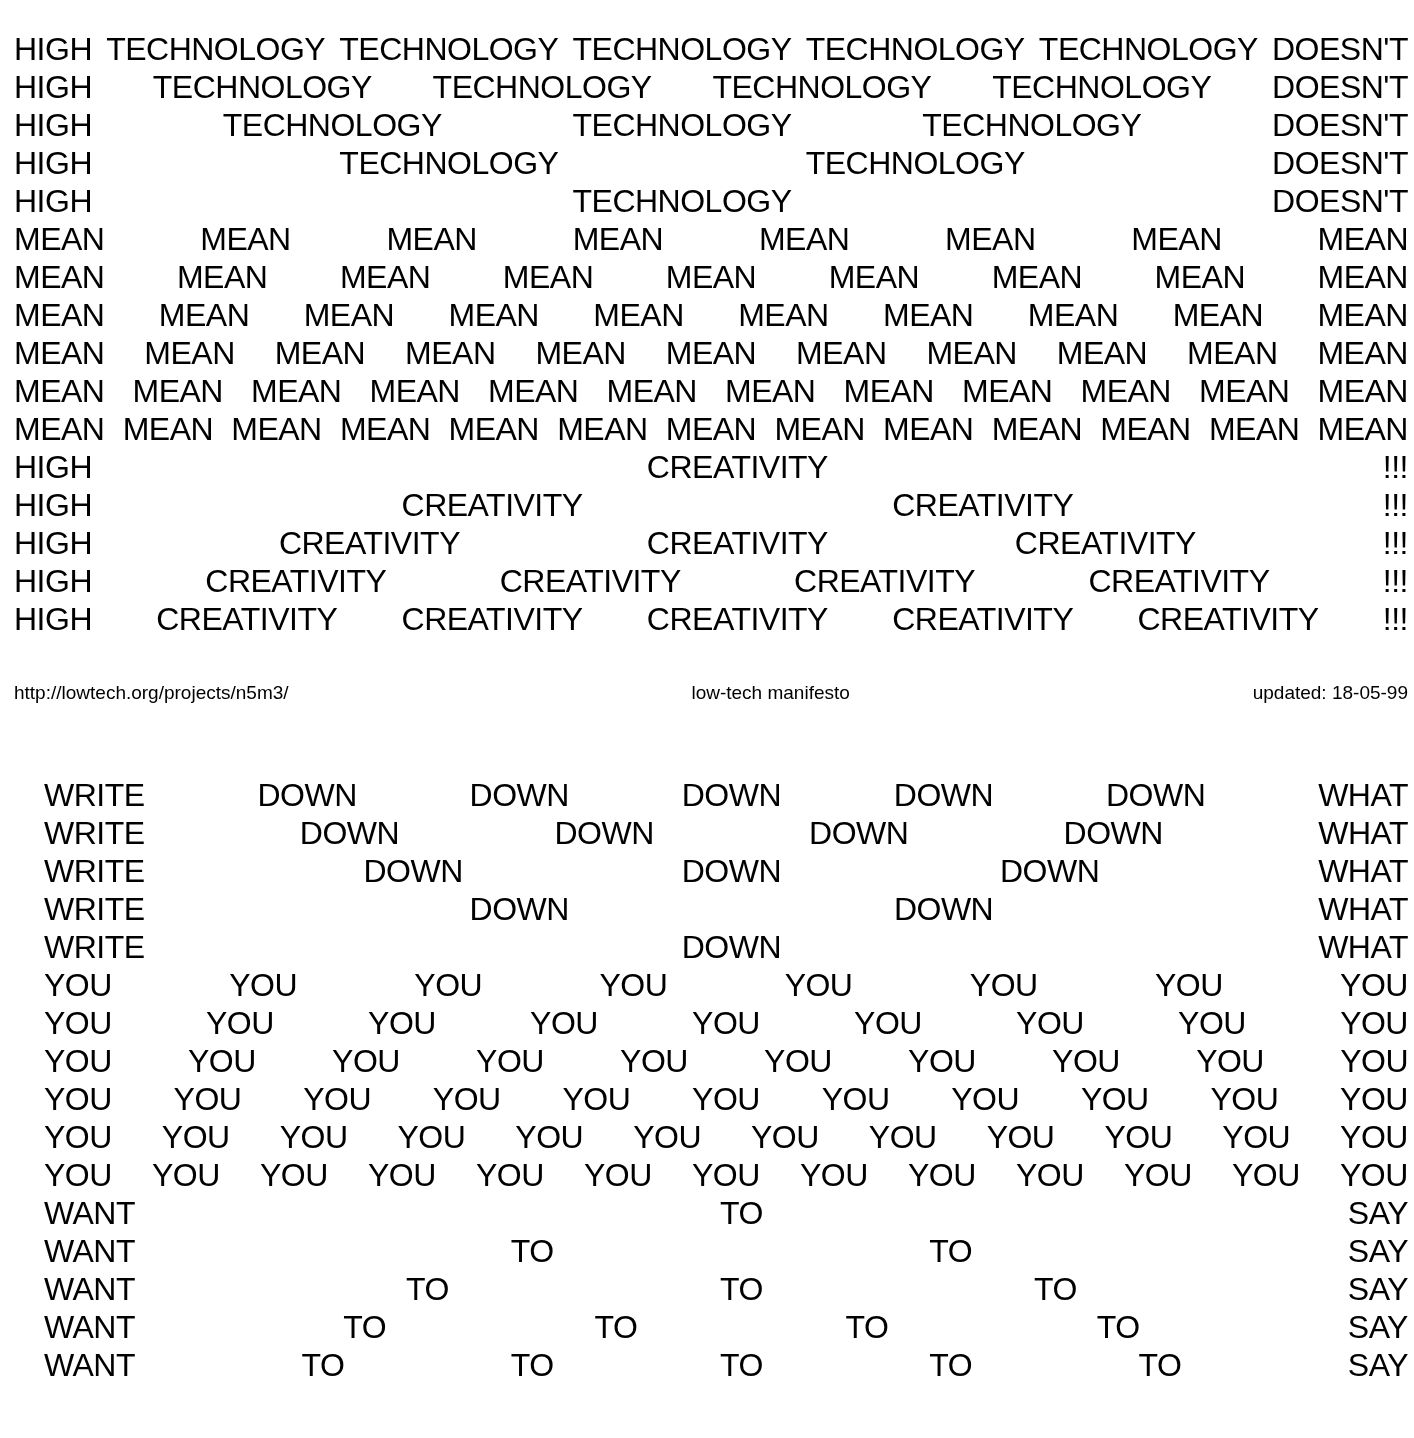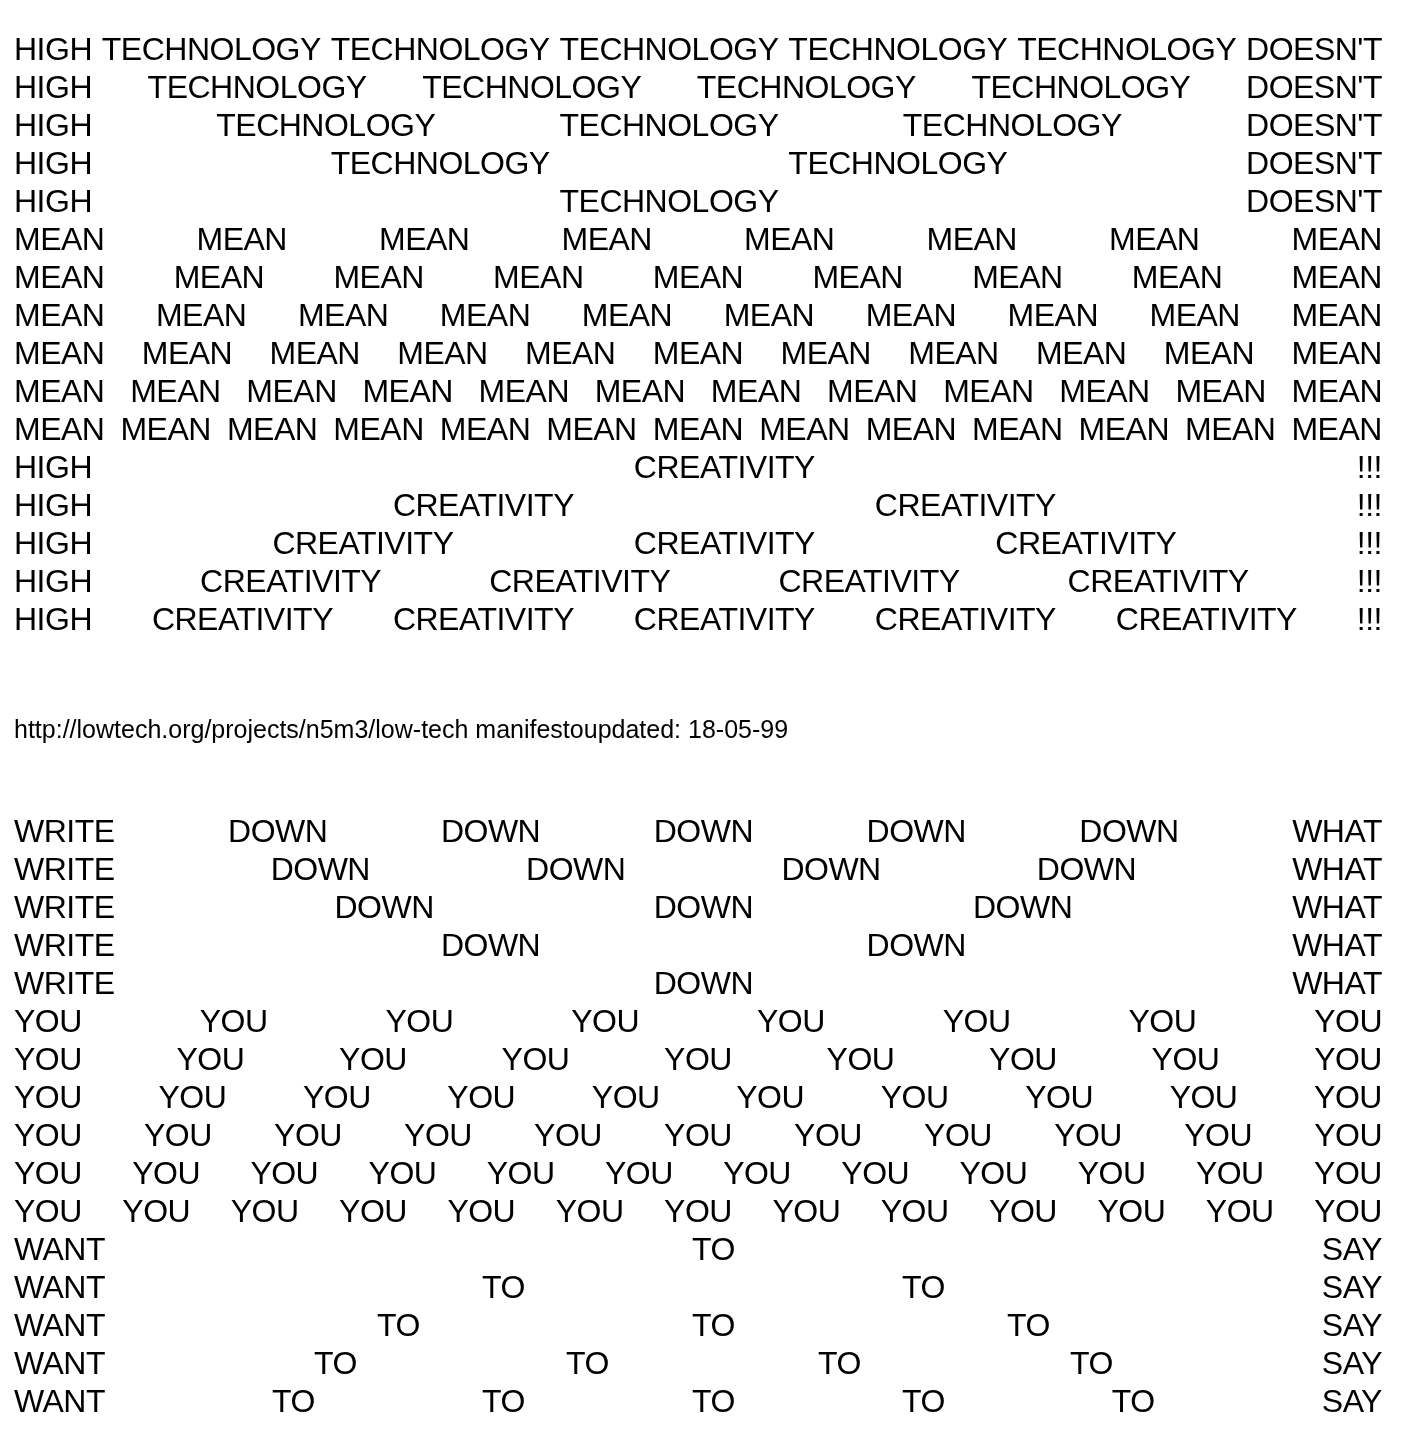--- a/index.html
+++ b/index.html
@@ -4,43 +4,43 @@
 <style>
   * { margin: 0; padding: 0; box-sizing: border-box; }
   html, body { background: #ffffff; }
   body {
     width: 1414px;
     height: 1438px;
     overflow: hidden;
     color: #000000;
     font-family: "Liberation Sans", "DejaVu Sans", sans-serif;
   }
-  .page { padding: 30px 32px 0 14px; }
+  .page { padding: 30px 6px 0 14px; }
   .block {}
   .line {
     display: flex;
     justify-content: space-between;
     align-items: baseline;
     height: 38px;
     line-height: 38px;
     font-size: 32px;
     letter-spacing: -0.5px;
     white-space: nowrap;
   }
   .word { display: inline-block; }
   .meta {
     display: flex;
-    justify-content: flex-start;
+    justify-content: space-between;
     align-items: baseline;
-    margin-top: 79px;
-    font-size: 25px;
+    margin-top: 43px;
+    font-size: 19px;
     line-height: 24px;
     letter-spacing: 0;
   }
-  .block-bottom { margin-top: 71px; }
+  .block-bottom { margin-top: 71px; margin-left: 30px; }
 </style>
 </head>
 <body style="background: rgb(255, 255, 255); color: rgb(0, 0, 0);">
 
 <main class="page">
 
   <section class="block">
       <div class="line">
         <span class="word">HIGH</span>
         <span class="word">TECHNOLOGY</span>

